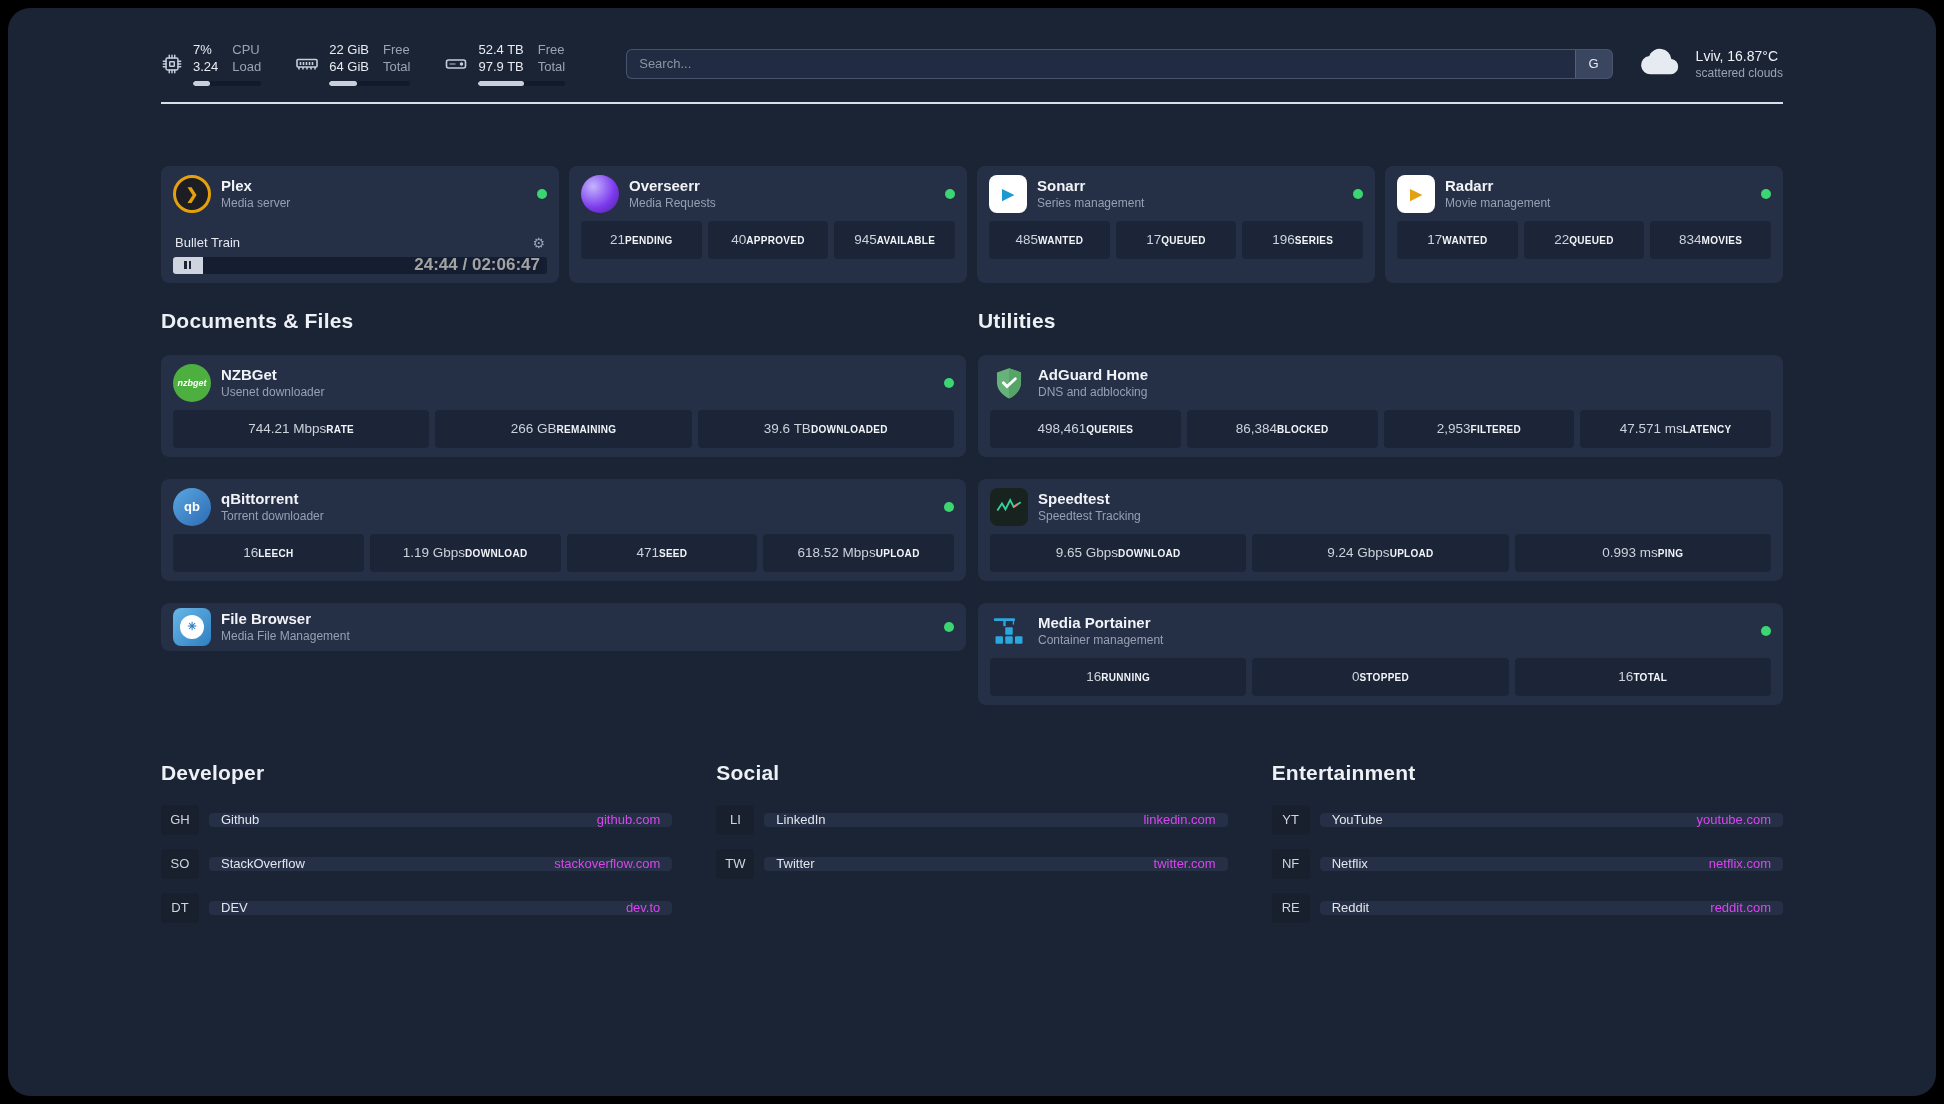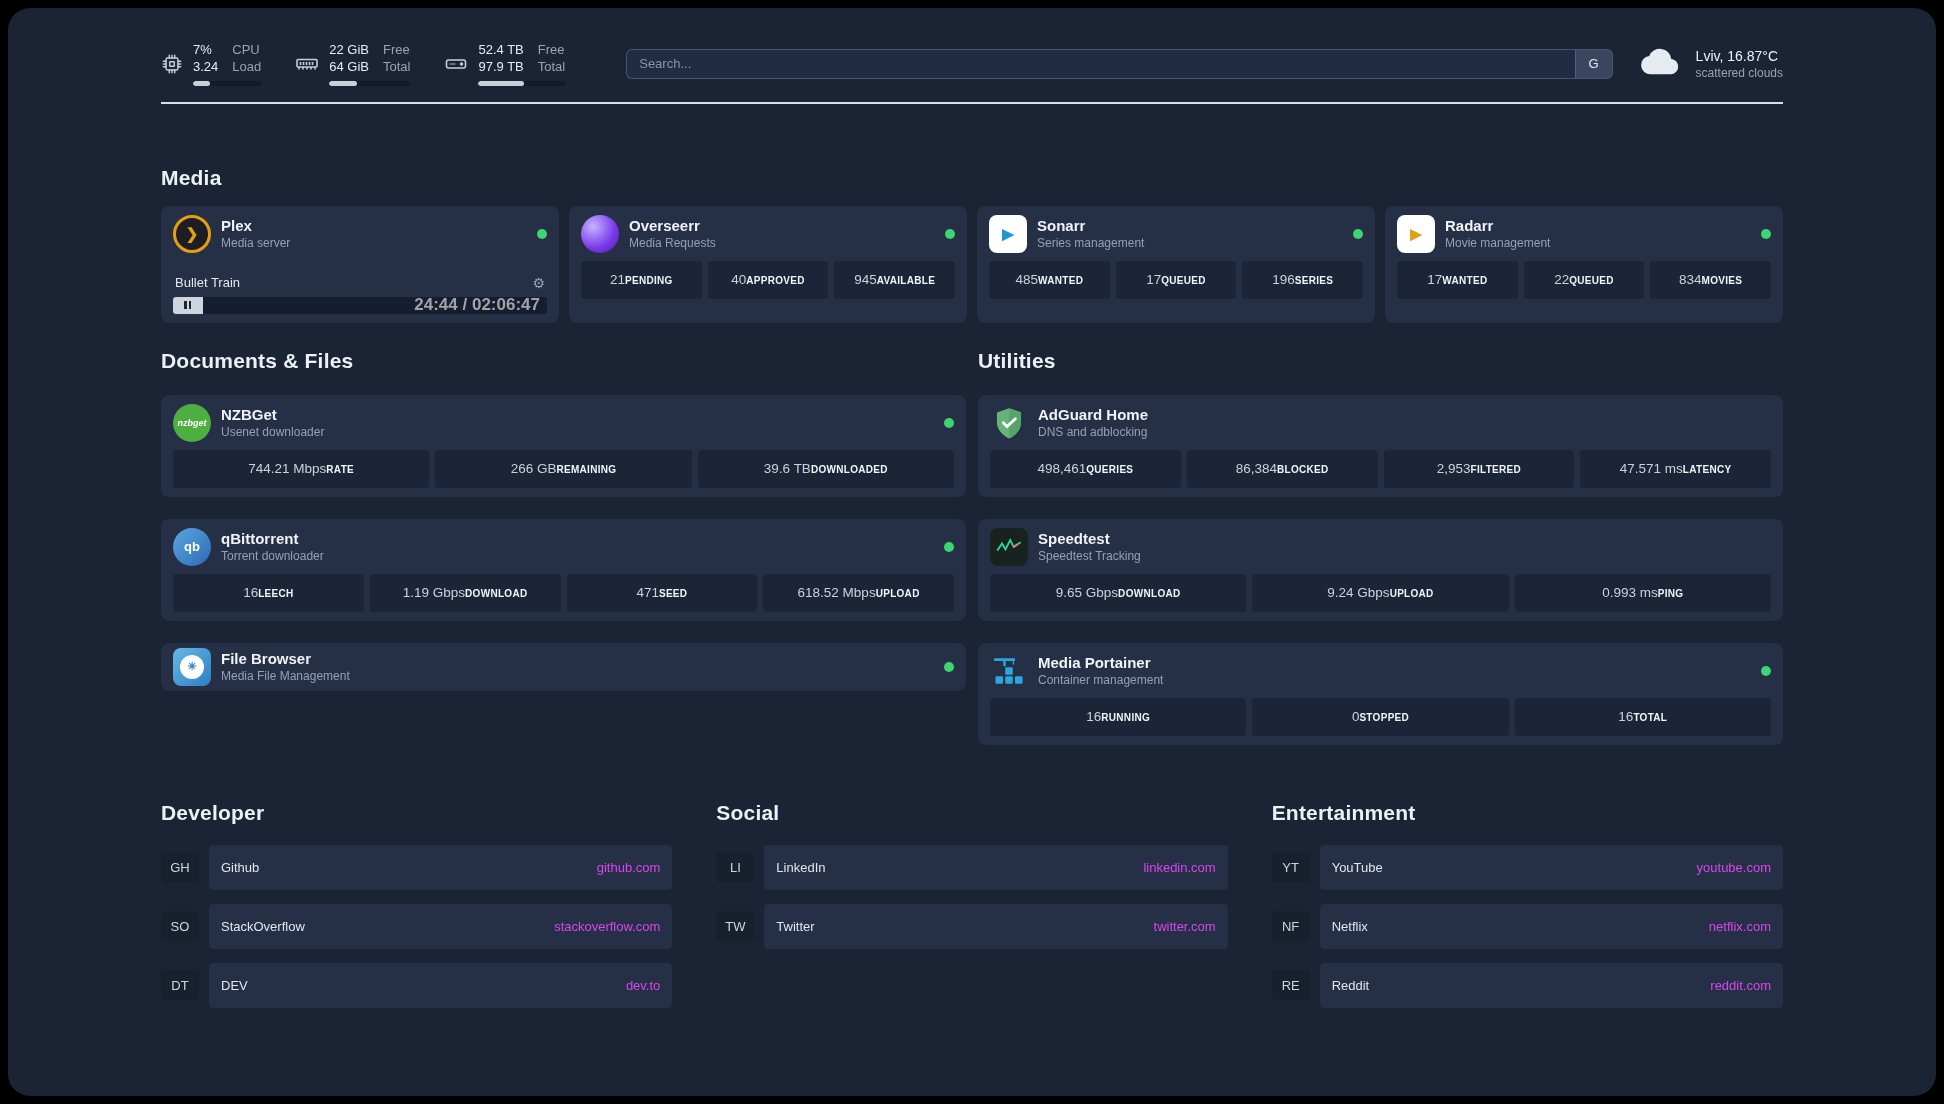--- a/index.html
+++ b/index.html
@@ -86,21 +86,21 @@
     font-size:17px; color:#a3a3a3;font-weight:bold; }
 
   
   .bookmarks { display:grid; grid-template-columns:1fr 1fr 1fr; gap:44px; margin-top:56px;
     align-items:start; padding-bottom:44px; }
   .bm-group { display:flex; flex-direction:column; gap:14px; }
   .bm-group h2 { margin-bottom:6px; }
   .bm-row { display:flex; align-items:center; gap:10px; cursor:pointer; }
   .bm-abbr { width:38px; height:30px; background:#18202e; border-radius:4px; display:flex;
     align-items:center; justify-content:center; font-size:13px; color:#cfd5df; flex:0 0 auto; }
-  .bm-pill { flex:1; height:45px; background:#252f46; border-radius:4px; display:flex;
+  .bm-pill { flex:1; height:14px; background:#252f46; border-radius:4px; display:flex;
     align-items:center; justify-content:space-between; padding:0 12px; }
   .bm-name { font-size:13px; color:#e2e6ec; }
   .bm-domain { font-size:13px; color:#d946ef; }
 </style>
 </head>
 <body>
 
 <div class="frame">
 <div class="content">
 
@@ -195,21 +195,20 @@
       <div>
         <div class="weather-loc">Lviv, 16.87°C</div>
         <div class="weather-cond">scattered clouds</div>
       </div>
     </div>
   </div>
 
   <div class="divider"></div>
 
   <div class="section-media">
-    <h2 class="section-title">Media</h2>
     <div class="media-grid">
 
       <div class="card">
         <div class="card-head">
           <div class="svc-icon icon-plex">
                 <span>❯</span>
               </div>
           <div class="svc-text">
             <div class="svc-name">Plex</div>
             <div class="svc-sub">Media server</div>

